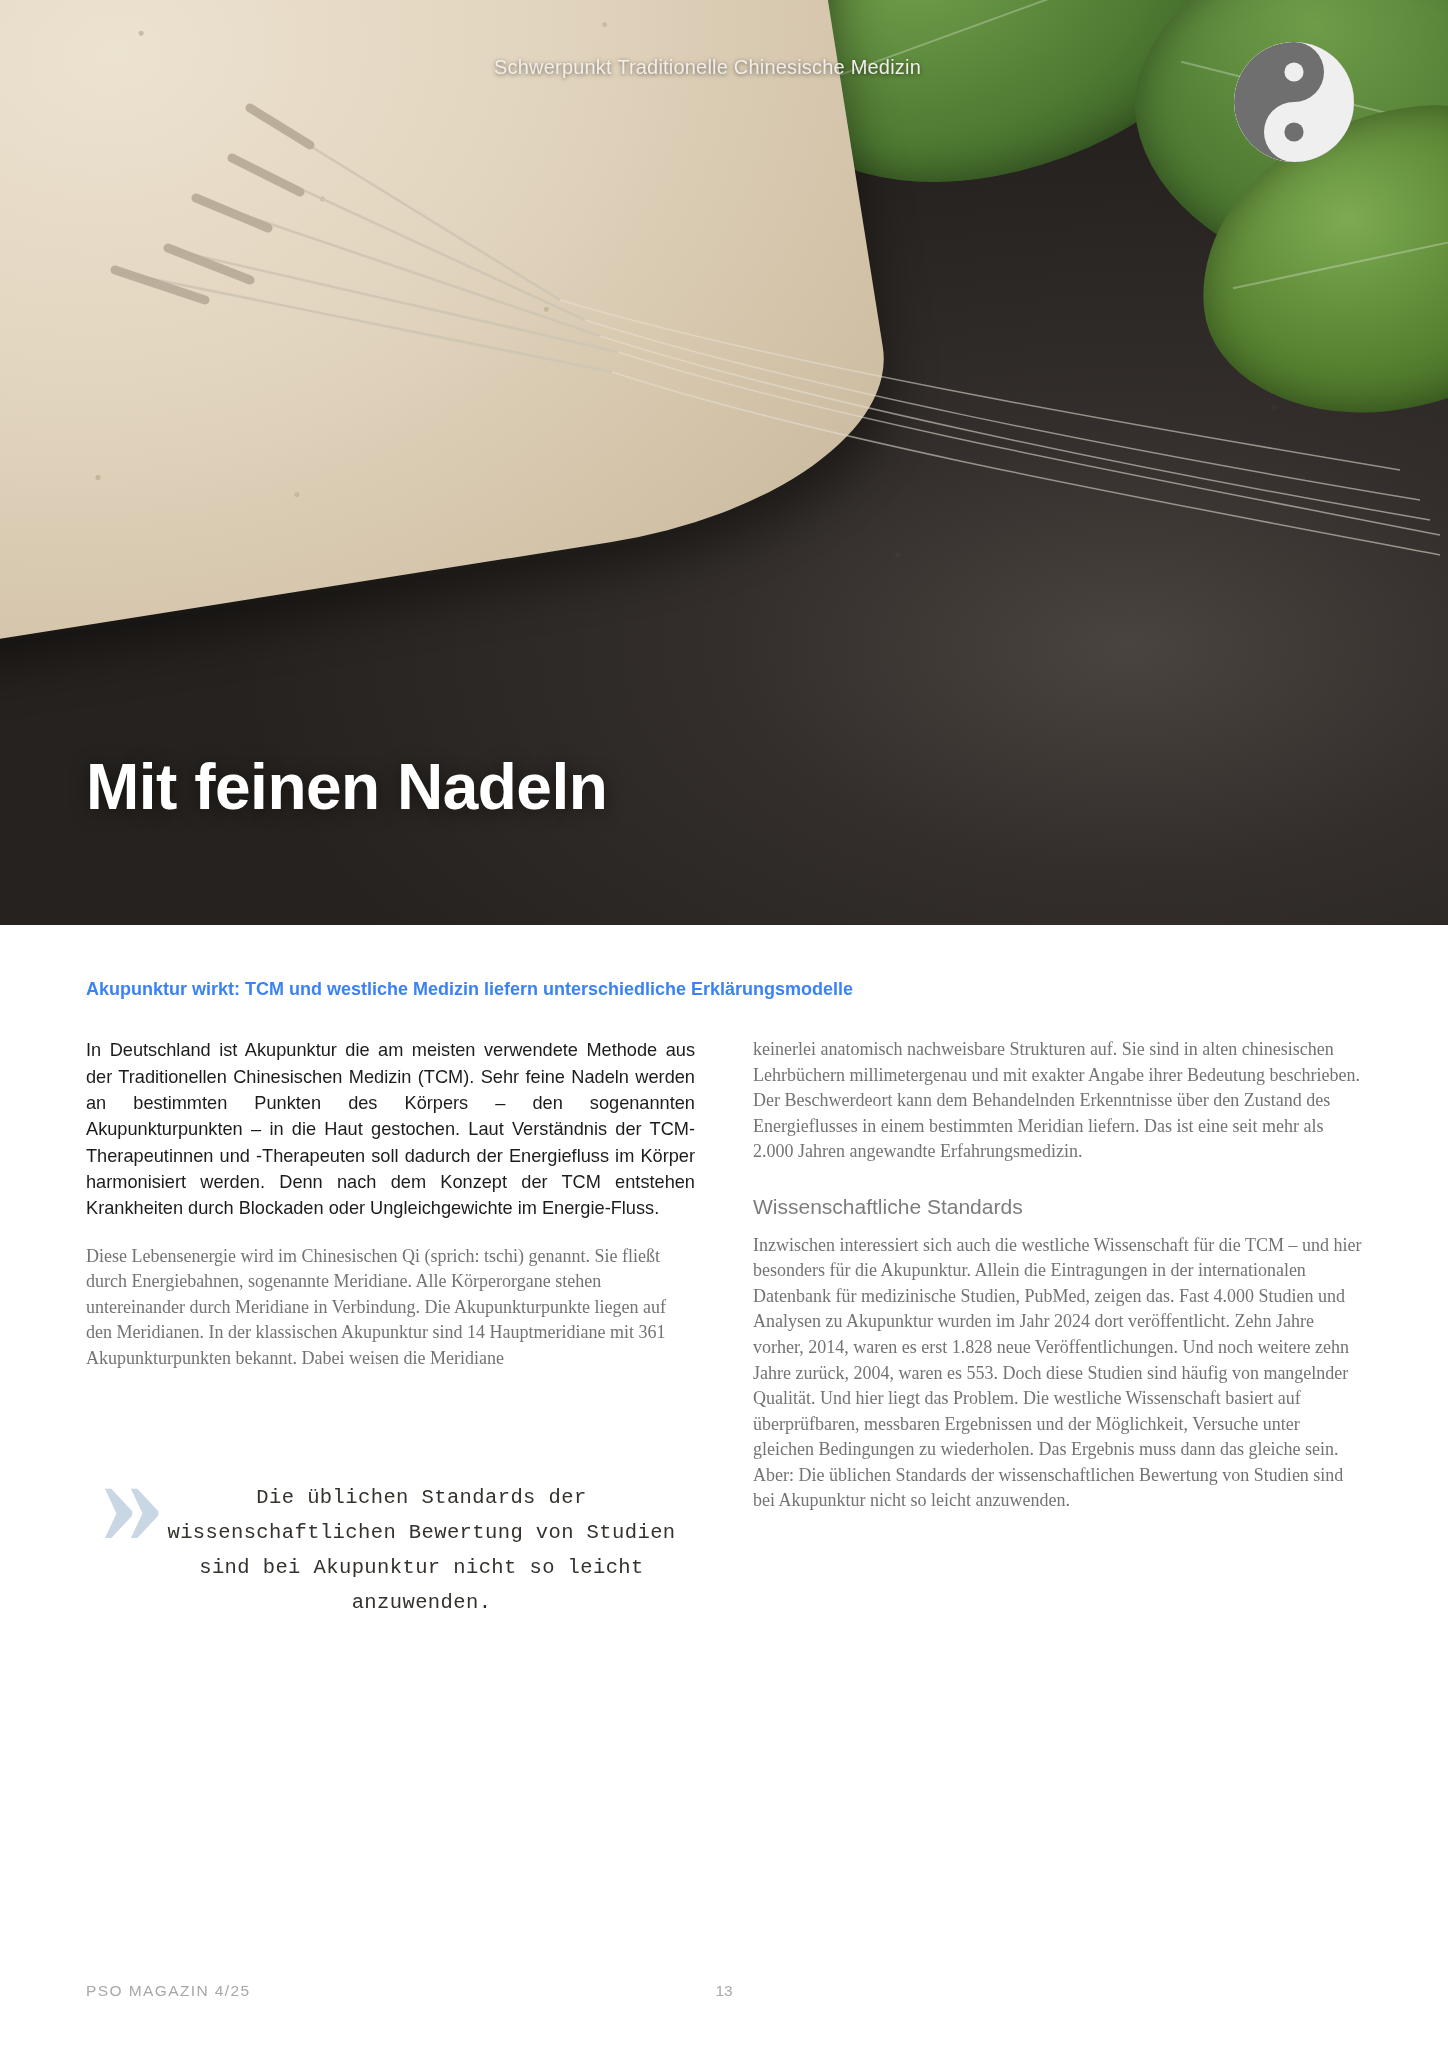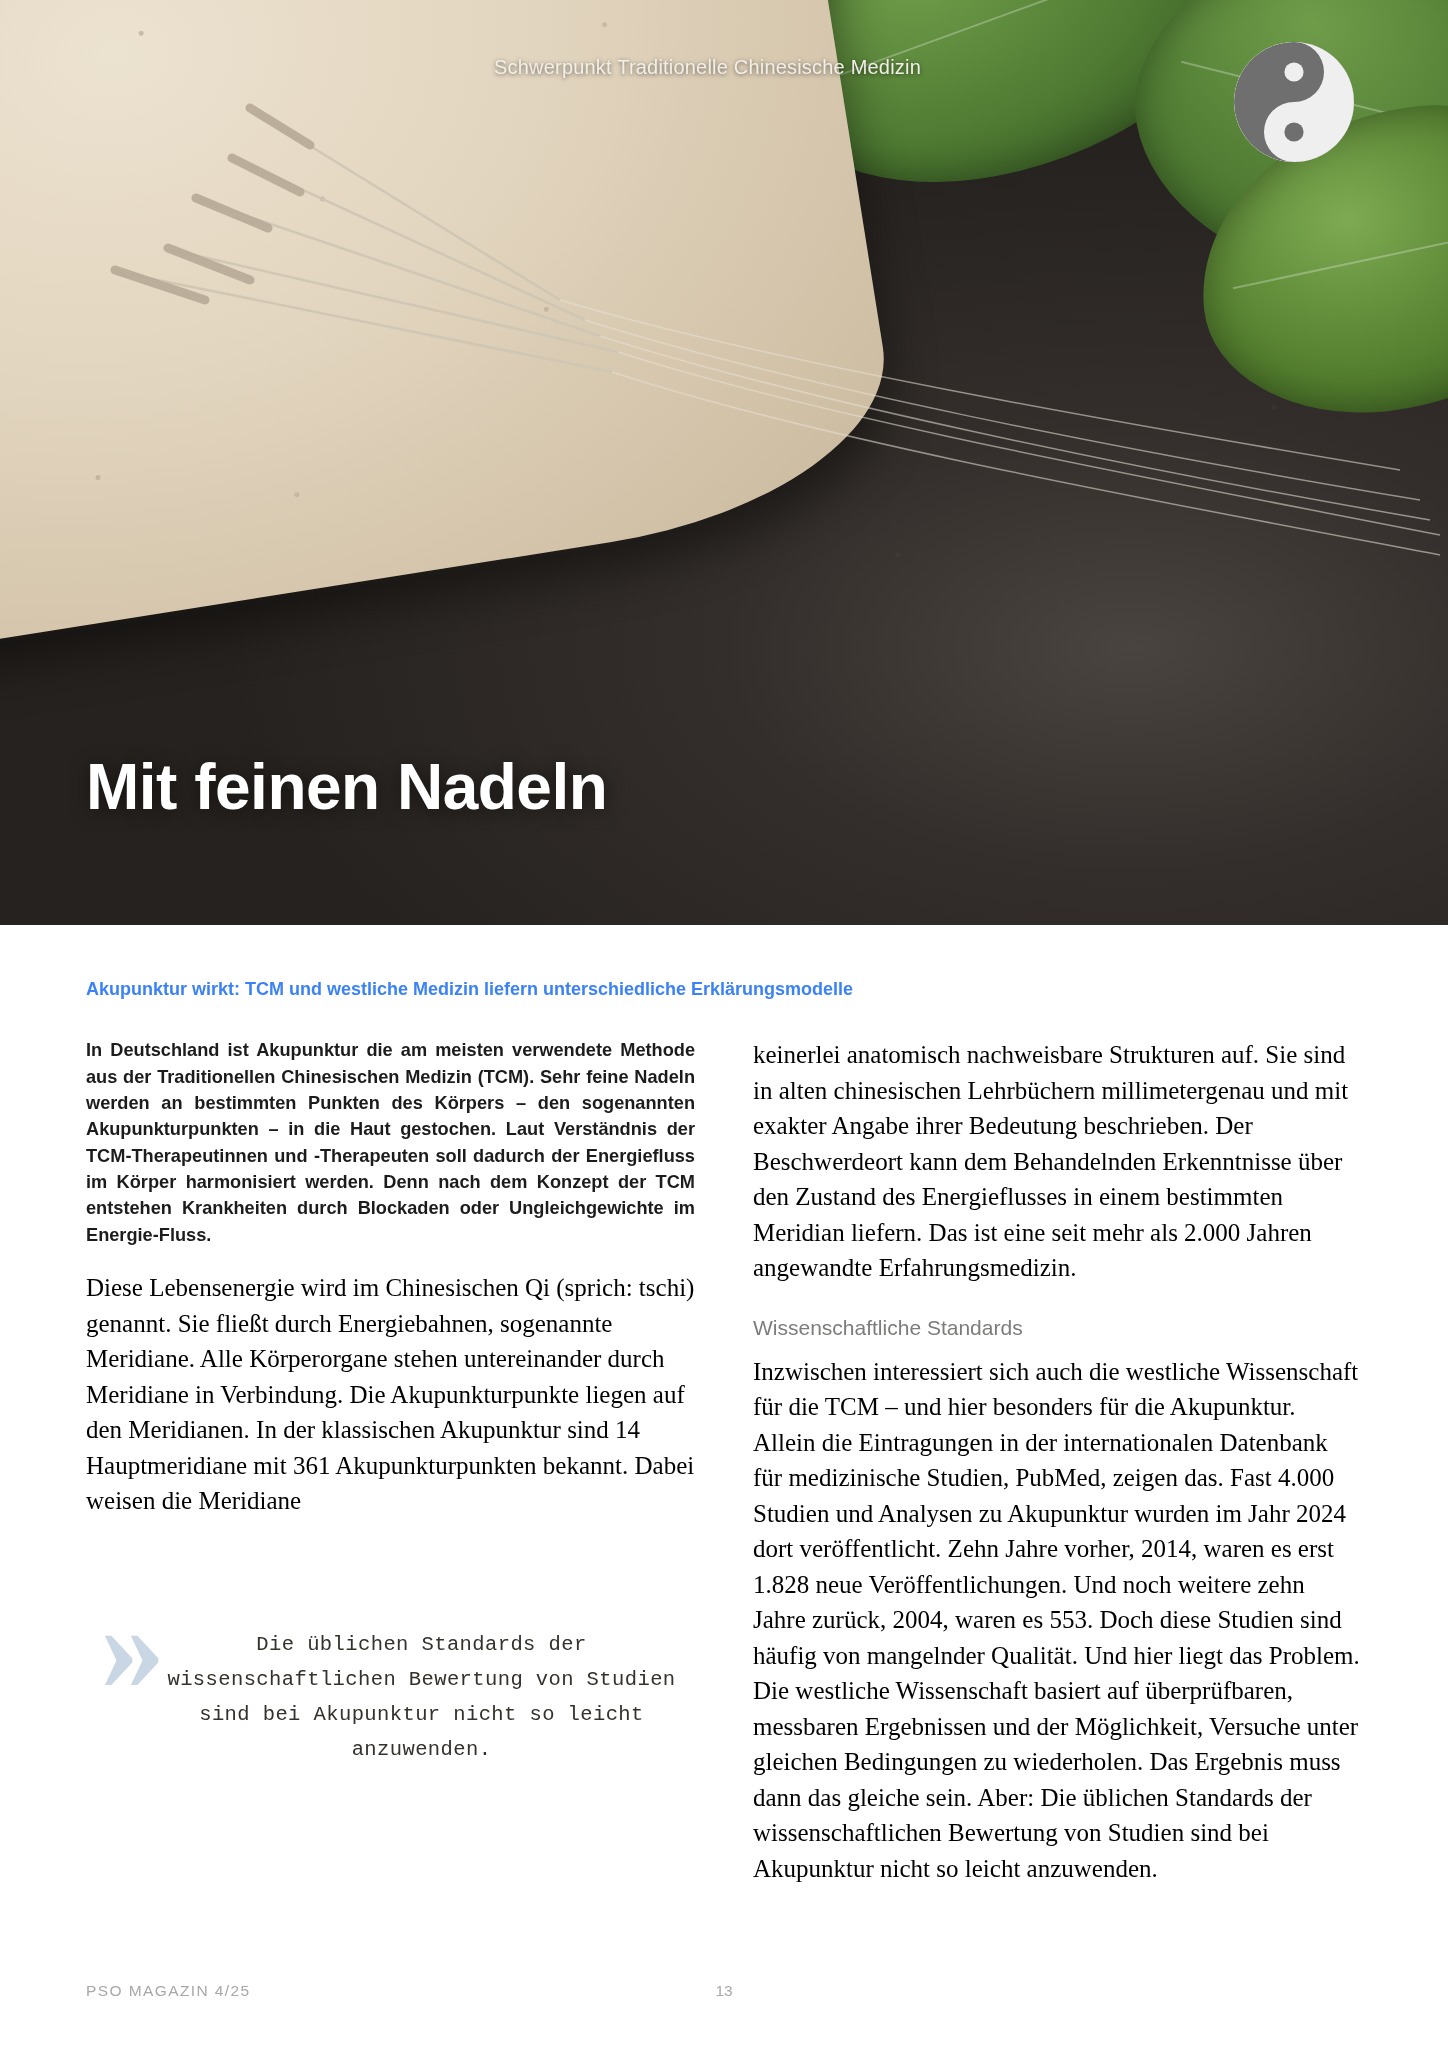--- a/index.html
+++ b/index.html
@@ -139,33 +139,33 @@
 
   .cols {
     margin-top: 36px;
     display: flex;
     gap: 58px;
   }
   .col { width: 620px; }
 
   .lead {
     font-family: "Liberation Sans", sans-serif;
-    font-weight: 700;
+    font-weight: 400;
     font-size: 18.2px;
     line-height: 1.45;
     color: #1c1c1c;
     text-align: justify;
     margin: 0 0 22px 0;
   }
 
   .body-serif {
     font-family: "Liberation Serif", serif;
-    font-size: 25px;
+    font-size: 18px;
     line-height: 1.42;
-    color: #000000;
+    color: #737373;
     margin: 0 0 18px 0;
   }
 
   .subhead {
     font-family: "Liberation Sans", sans-serif;
     font-weight: 400;
     font-size: 21px;
     color: #7d7c7b;
     margin: 30px 0 14px 0;
   }

